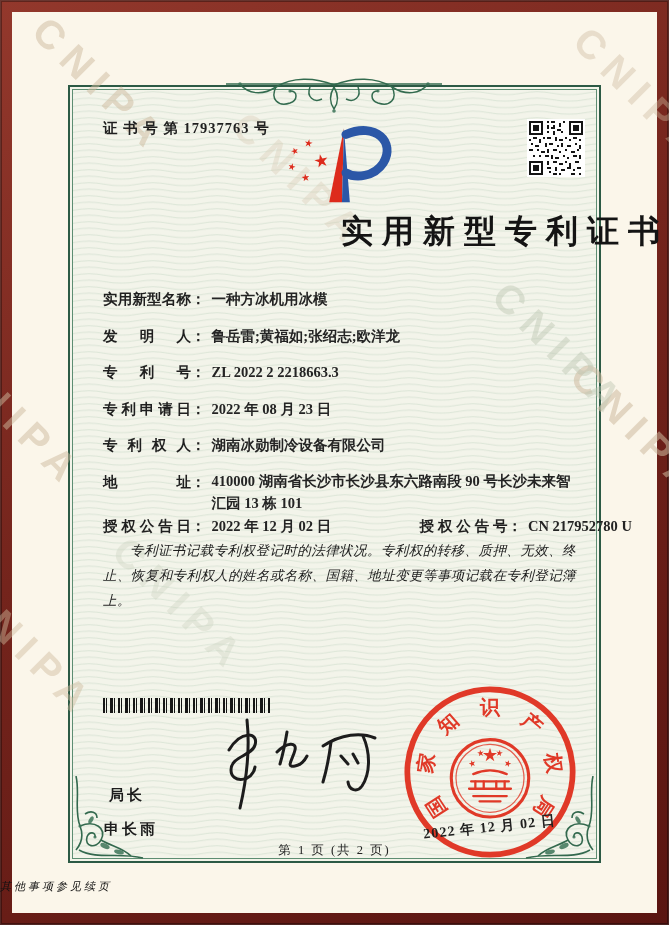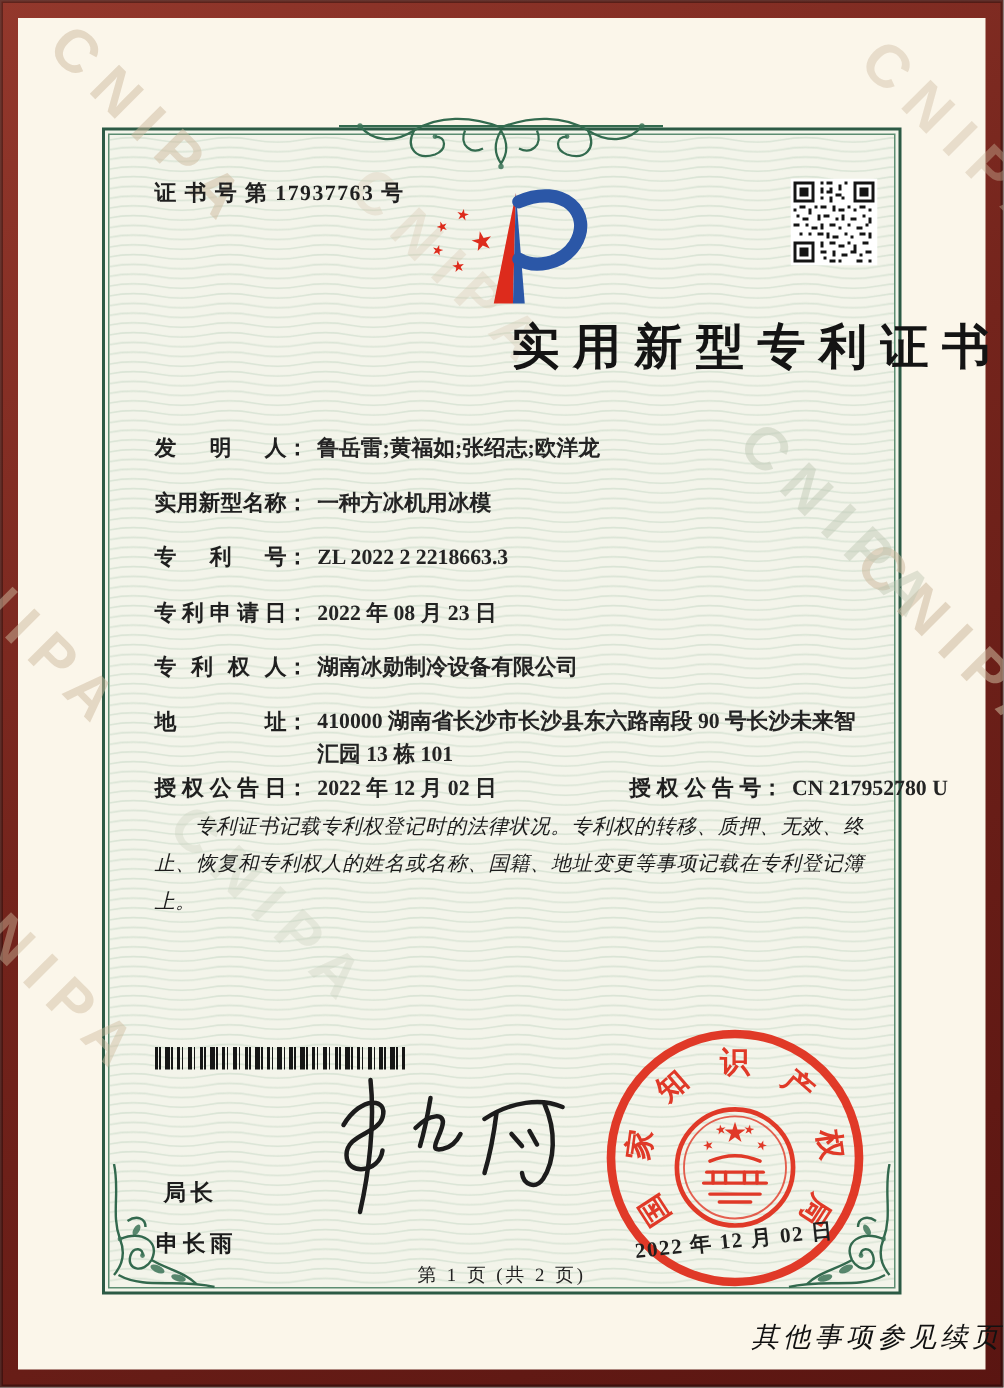--- a/index.html
+++ b/index.html
@@ -38,22 +38,22 @@
      background:repeating-linear-gradient(90deg,#161616 0 2px,transparent 2px 3px,
        #161616 3px 4px,transparent 4px 7px,#161616 7px 10px,transparent 10px 11px,
        #161616 11px 12px,transparent 12px 15px);}
   .signer{position:absolute;left:109px;font:700 15px "Liberation Sans","DejaVu Sans",sans-serif;
           letter-spacing:3px;color:#1d1d1d;margin-top:40px;}
   .signer.t1{top:746px;} .signer.t2{top:780px;left:104px;}
   .signature{position:absolute;left:203px;top:710px;width:195px;height:105px;}
   .seal{position:absolute;left:400px;top:682px;width:180px;height:180px;z-index:6;opacity:.95;}
   .pagenum{position:absolute;left:0;top:842px;width:100%;text-align:center;
            font-size:12.5px;letter-spacing:2px;color:#222;}
-  .footnote{position:absolute;left:0;top:879px;width:100%;text-align:right;
-            font-size:18px;font-style:italic;letter-spacing:3px;color:#111;}
+  .footnote{position:absolute;left:0;top:879px;width:100%;text-align:left;
+            font-size:11px;font-style:italic;letter-spacing:3px;color:#111;}
   .orn-top{position:absolute;left:226px;top:74px;width:216px;height:46px;z-index:4;}
   .orn-bl{position:absolute;left:71px;top:776px;width:80px;height:84px;z-index:4;}
   .orn-br{position:absolute;left:518px;top:776px;width:80px;height:84px;z-index:4;transform:scaleX(-1);}
 </style>
 </head>
 <body>
 
 <div class="page">
   <div class="paper"></div>
 
@@ -153,24 +153,24 @@
       </g>
       <path d="M64 10 L49 85 L62 85 Z" fill="#dd2b1c"></path>
       <path d="M64 10 L62 85 L70 85 Z" fill="#2b57a7"></path>
       <path d="M66 16 C 96 3, 117 24, 104 45 C 95 59, 76 61, 66 55" fill="none" stroke="#2b57a7" stroke-width="9" stroke-linecap="round"></path>
     </svg>
 
     <div class="title">实用新型专利证书</div>
 
     <div class="fields">
       <div class="field-row">
+        <span class="f-label">实用新型名称</span><span class="f-colon">：</span><span class="f-value">一种方冰机用冰模</span>
+      </div>
+      <div class="field-row">
         <span class="f-label">发明人</span><span class="f-colon">：</span><span class="f-value">鲁岳雷;黄福如;张绍志;欧洋龙</span>
-      </div>
-      <div class="field-row">
-        <span class="f-label">实用新型名称</span><span class="f-colon">：</span><span class="f-value">一种方冰机用冰模</span>
       </div>
       <div class="field-row">
         <span class="f-label">专利号</span><span class="f-colon">：</span><span class="f-value">ZL 2022 2 2218663.3</span>
       </div>
       <div class="field-row">
         <span class="f-label">专利申请日</span><span class="f-colon">：</span><span class="f-value">2022 年 08 月 23 日</span>
       </div>
       <div class="field-row">
         <span class="f-label">专利权人</span><span class="f-colon">：</span><span class="f-value">湖南冰勋制冷设备有限公司</span>
       </div>

